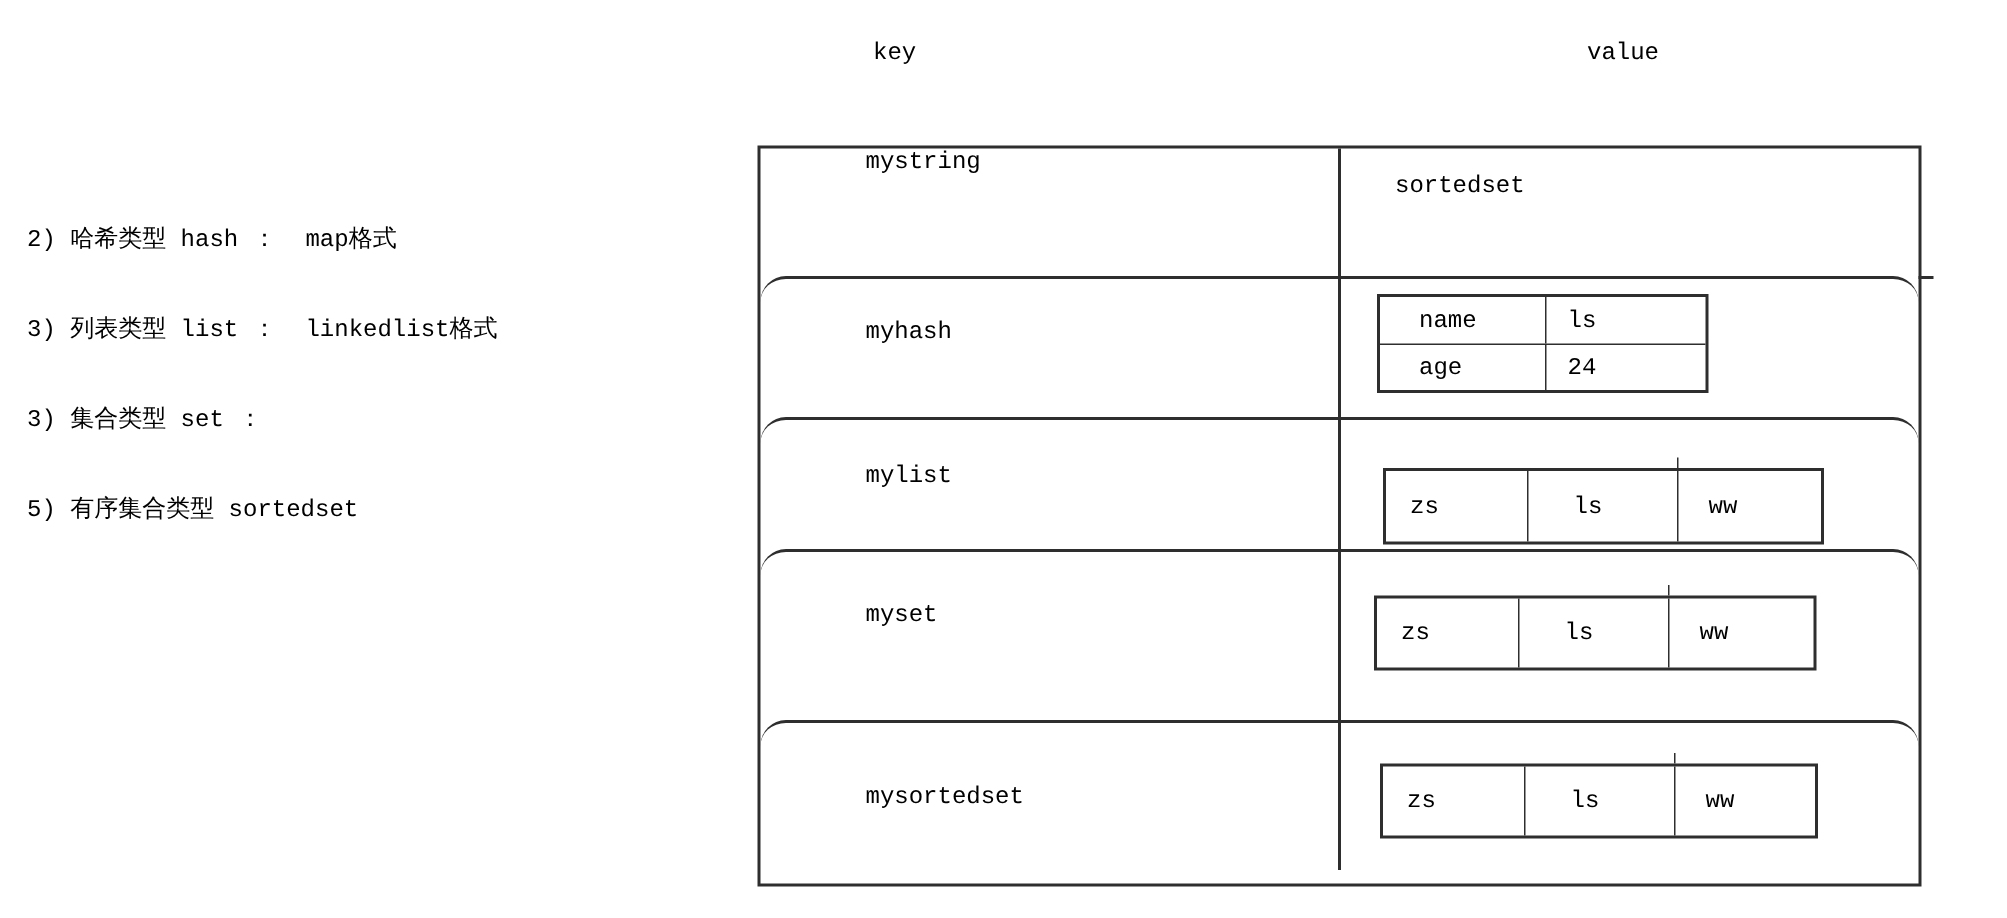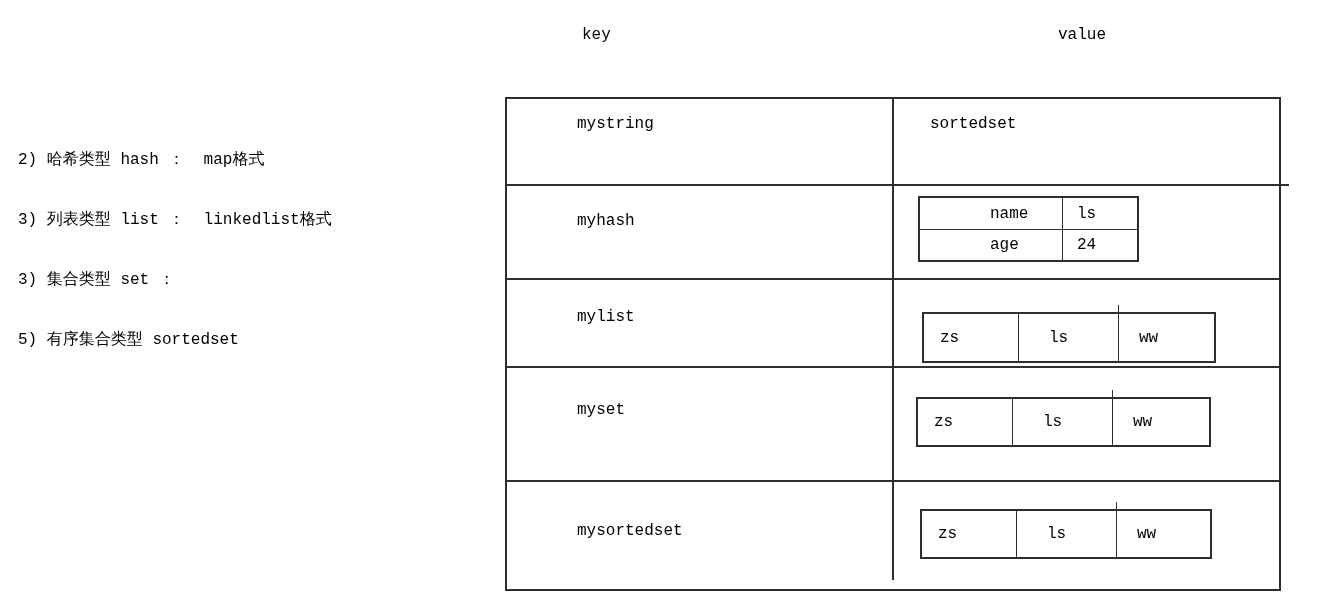--- a/index.html
+++ b/index.html
@@ -28,40 +28,40 @@
   .hdr-value{left:1058px;top:27px;}
   
   .kvtable{
     position:absolute;left:505px;top:97px;
     width:776px;height:494px;
     border:2px solid var(--line);
     box-sizing:border-box;
     display:flex;flex-direction:column;
   }
   .row{display:flex;box-sizing:border-box;}
-  .row + .row{border-top:2px solid var(--line);}
+  .row + .row{border-top:2px solid var(--line);border-radius:17px;}
   .r1{height:85px}.r2{height:94px}.r3{height:88px}.r4{height:114px}.r5{height:100px}
   .kcell{
     width:387px;box-sizing:border-box;
     border-right:2px solid var(--line);
   }
   .klabel{display:block;padding-left:70px;}
-  .k1{padding-top:16px}.k2{padding-top:26px}.k3{padding-top:28px}.k4{padding-top:33px}.k5{padding-top:40px}
+  .k1{}.k2{padding-top:26px}.k3{padding-top:28px}.k4{padding-top:33px}.k5{padding-top:40px}
   .vcell{flex:1;position:relative;}
   .strval{position:absolute;left:36px;top:16px;}
   
   .hash{
     position:absolute;left:24px;top:10px;width:221px;
     border:2px solid var(--line);box-sizing:border-box;
   }
   .hrow{display:flex;height:31px;}
   .hrow2{height:30px;border-top:1px solid var(--line);}
   .hf{
-    width:99px;box-sizing:border-box;border-right:1px solid var(--line);
-    padding-left:26px;display:flex;align-items:center;margin-left:44px;
+    width:111px;box-sizing:border-box;border-right:1px solid var(--line);
+    padding-left:26px;display:flex;align-items:center;
   }
   .hv{flex:1;padding-left:14px;display:flex;align-items:center;}
   
   .strip{
     position:absolute;border:2px solid var(--line);
     box-sizing:border-box;display:flex;
   }
   .scell{box-sizing:border-box;display:flex;align-items:center;}
   .scell + .scell{border-left:1px solid var(--line);}
   .c1{width:94px;padding-left:16px;}

